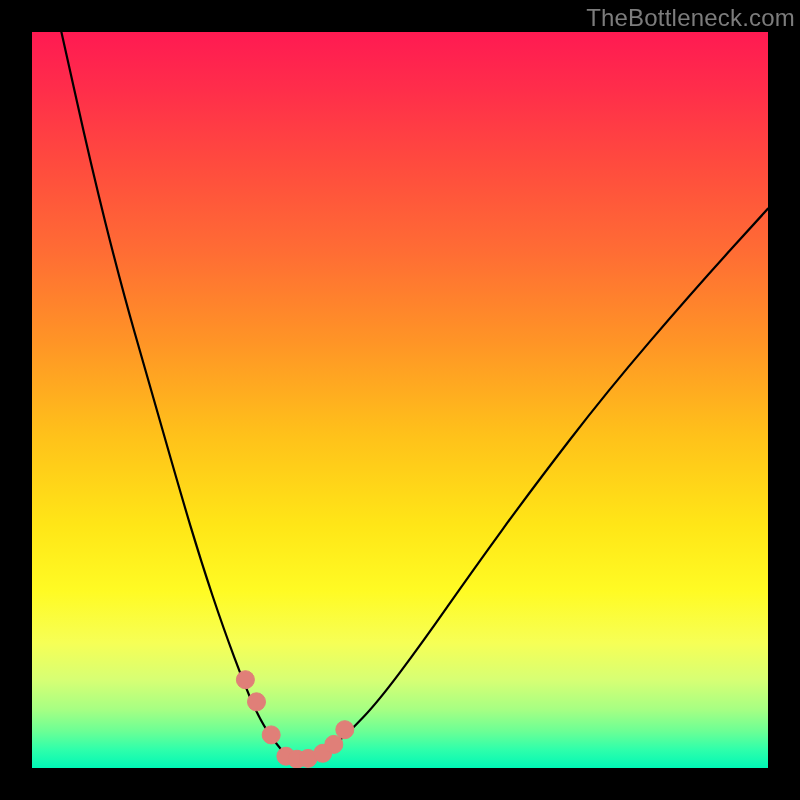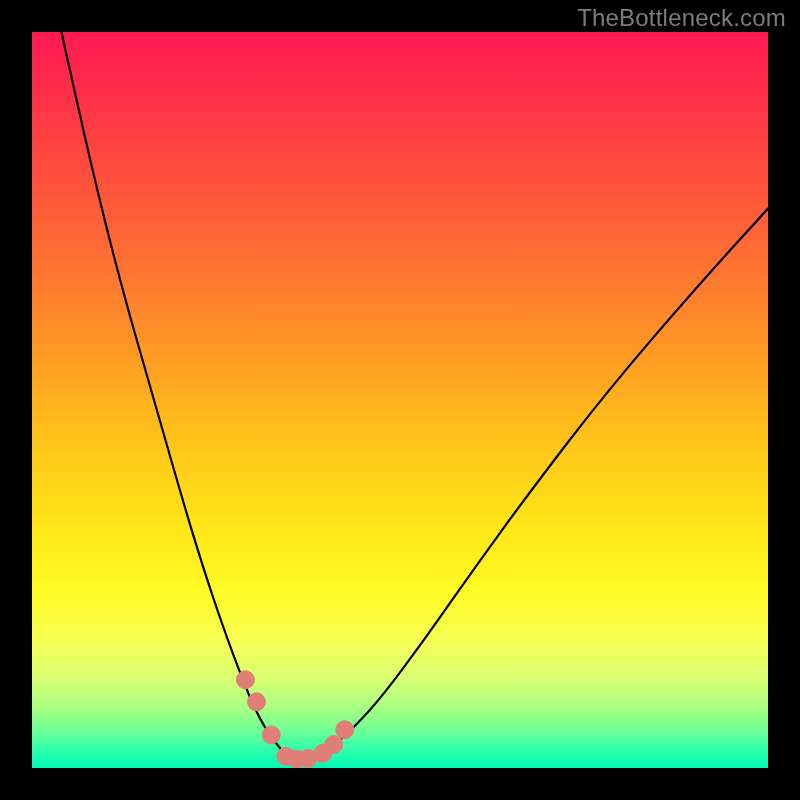--- a/index.html
+++ b/index.html
@@ -13,21 +13,21 @@
   }
   .frame {
     position: relative;
     width: 800px;
     height: 800px;
     background: #000;
   }
   .watermark {
     position: absolute;
     top: 4px;
-    right: 14px;
+    right: 5px;
     color: #7c7c7c;
     font-size: 24px;
     font-weight: 500;
     letter-spacing: 0.2px;
     z-index: 5;
   }
   .plot-area {
     position: absolute;
     left: 32px;
     top: 32px;

